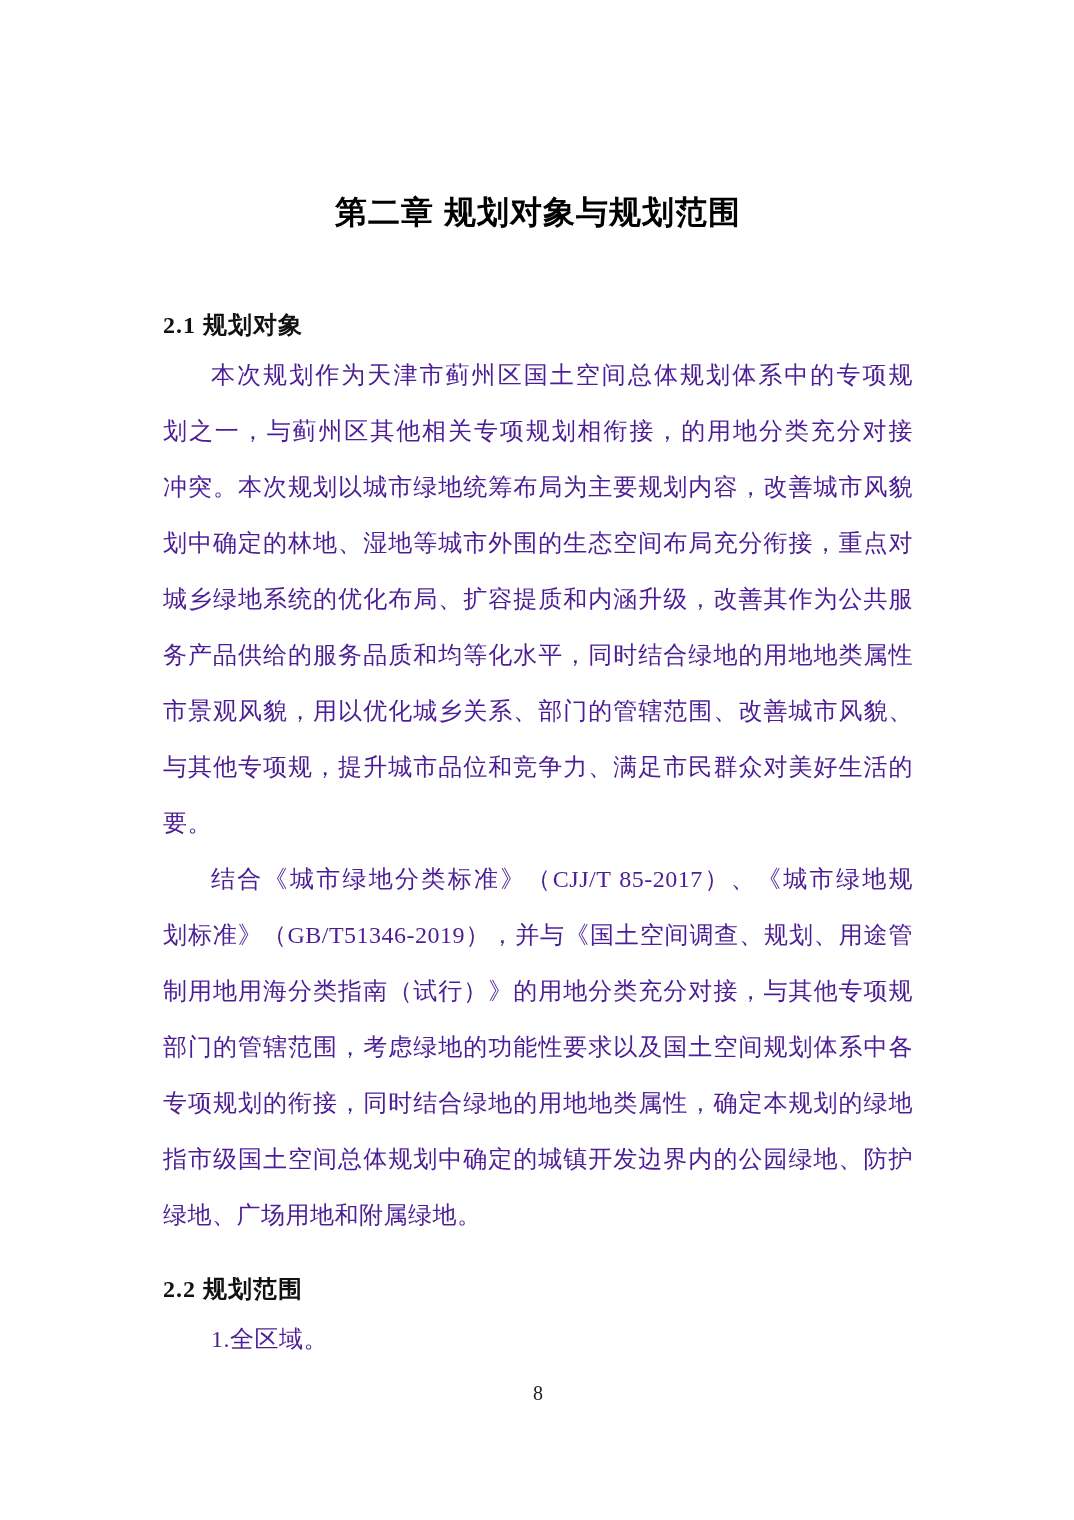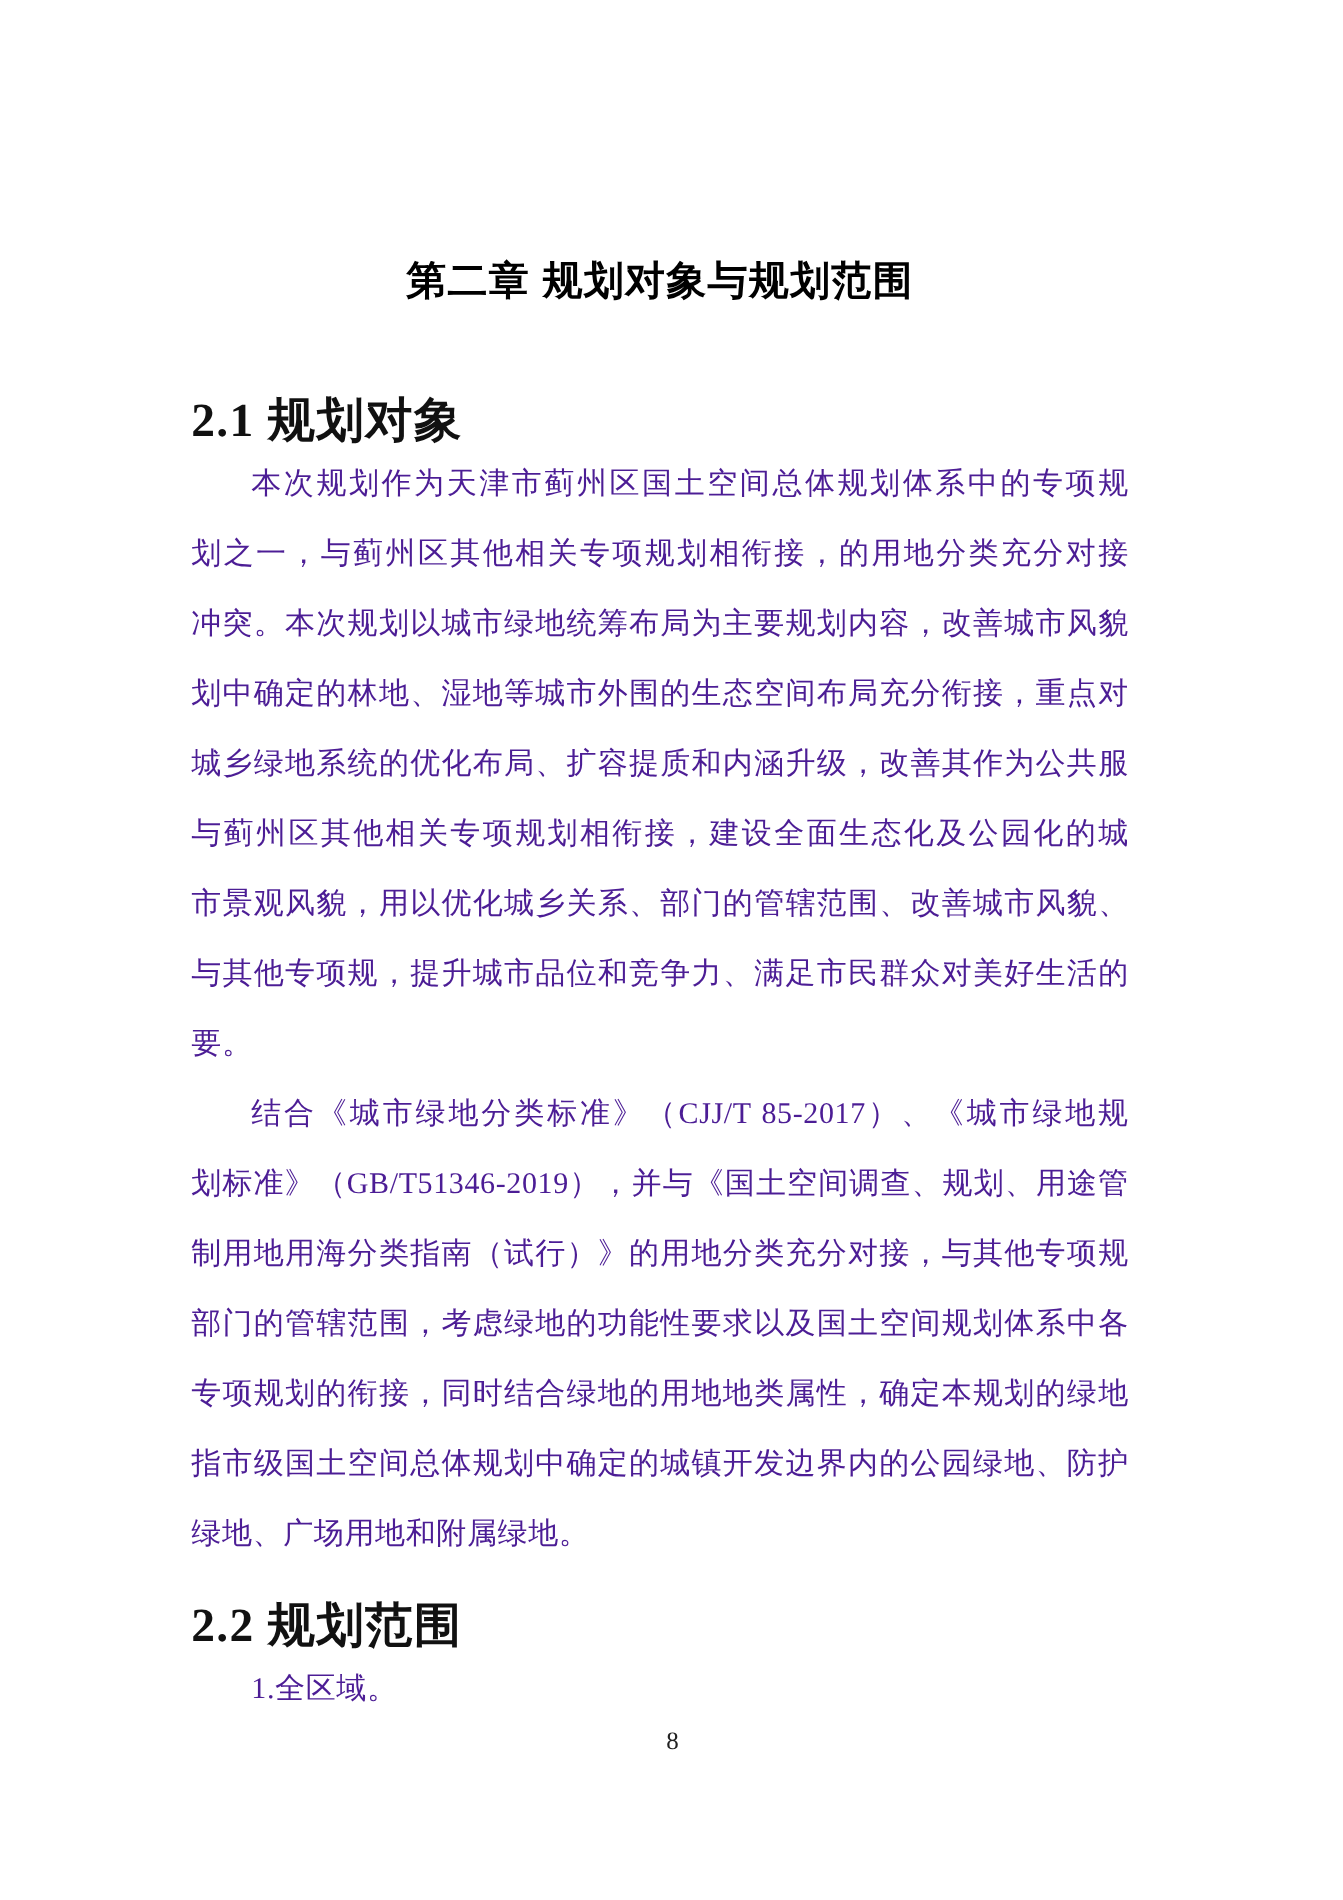--- a/index.html
+++ b/index.html
@@ -15,39 +15,38 @@
     font-family: "Liberation Serif", serif;
     color: #1a1a1a;
   }
   .page {
     position: absolute;
     inset: 0;
     background: #ffffff;
   }
   .content {
     position: absolute;
-    left: 153px;
+    left: 163px;
     top: 0;
     width: 750px;
-    margin-top: 12px;
   }
   .doc-title {
     margin: 190px 0 0 0;
     font-family: "Liberation Sans", sans-serif;
     font-size: 32px;
     font-weight: 800;
     line-height: 44px;
     text-align: center;
     letter-spacing: 1px;
     color: #000000;
   }
   .section-heading {
     margin: 0;
     font-family: "Liberation Serif", serif;
-    font-size: 38px;
+    font-size: 24px;
     font-weight: bold;
     line-height: 44px;
     color: #111111;
     letter-spacing: 1px;
   }
   .section-heading.first  { margin-top: 69px; }
   .section-heading.second { margin-top: 24px; }
   .paragraph { margin: 0; padding: 0; }
   .line {
     font-size: 24px;
@@ -84,21 +83,21 @@
     <h1 class="doc-title">第二章 规划对象与规划范围</h1>
 
     <h2 class="section-heading first">2.1 规划对象</h2>
 
     <div class="paragraph">
       <div class="line indent">本次规划作为天津市蓟州区国土空间总体规划体系中的专项规</div>
       <div class="line">划之一，与蓟州区其他相关专项规划相衔接，的用地分类充分对接</div>
       <div class="line">冲突。本次规划以城市绿地统筹布局为主要规划内容，改善城市风貌</div>
       <div class="line">划中确定的林地、湿地等城市外围的生态空间布局充分衔接，重点对</div>
       <div class="line">城乡绿地系统的优化布局、扩容提质和内涵升级，改善其作为公共服</div>
-      <div class="line">与蓟州区其他相关专项规划相衔接，建设全面生态化及公园化的城</div>
+      <div class="line">务产品供给的服务品质和均等化水平，同时结合绿地的用地地类属性</div>
       <div class="line">市景观风貌，用以优化城乡关系、部门的管辖范围、改善城市风貌、强</div>
       <div class="line">与其他专项规，提升城市品位和竞争力、满足市民群众对美好生活的需</div>
       <div class="line last">要。</div>
     </div>
 
     <div class="paragraph">
       <div class="line indent">结合《城市绿地分类标准》（CJJ/T 85-2017）、《城市绿地规</div>
       <div class="line">划标准》（GB/T51346-2019），并与《国土空间调查、规划、用途管</div>
       <div class="line">制用地用海分类指南（试行）》的用地分类充分对接，与其他专项规</div>
       <div class="line">部门的管辖范围，考虑绿地的功能性要求以及国土空间规划体系中各</div>

